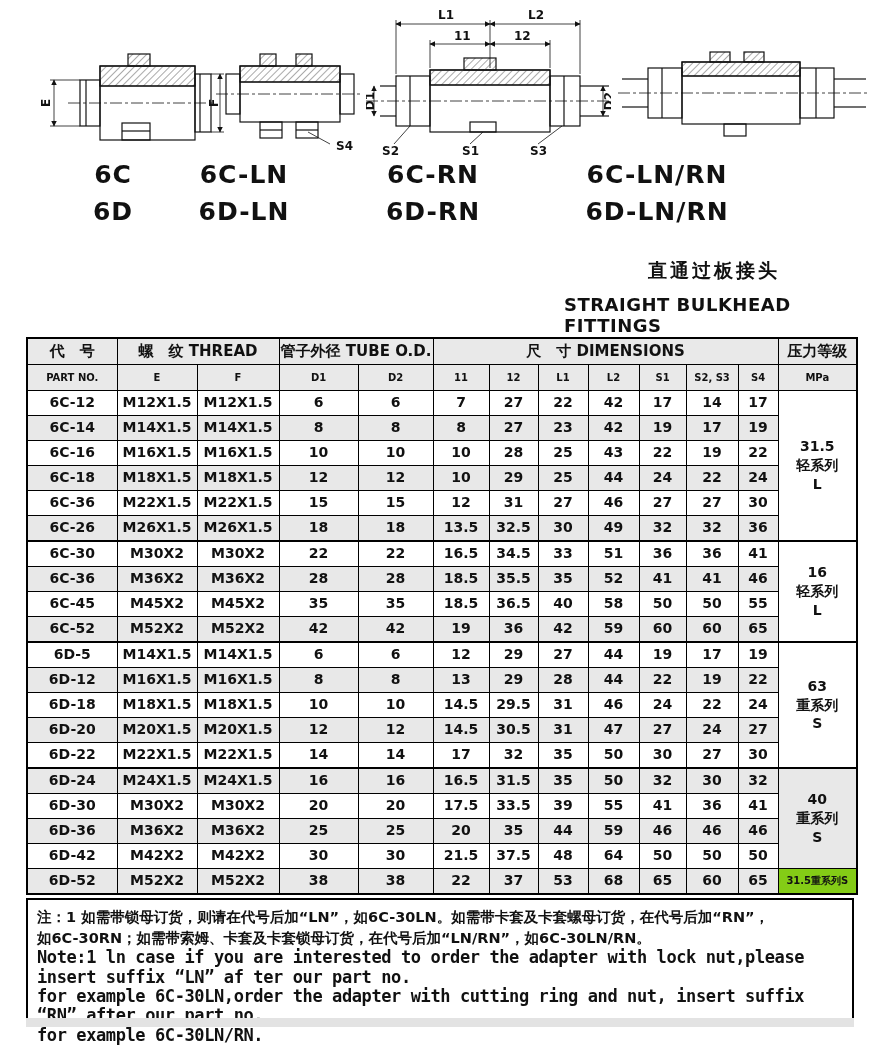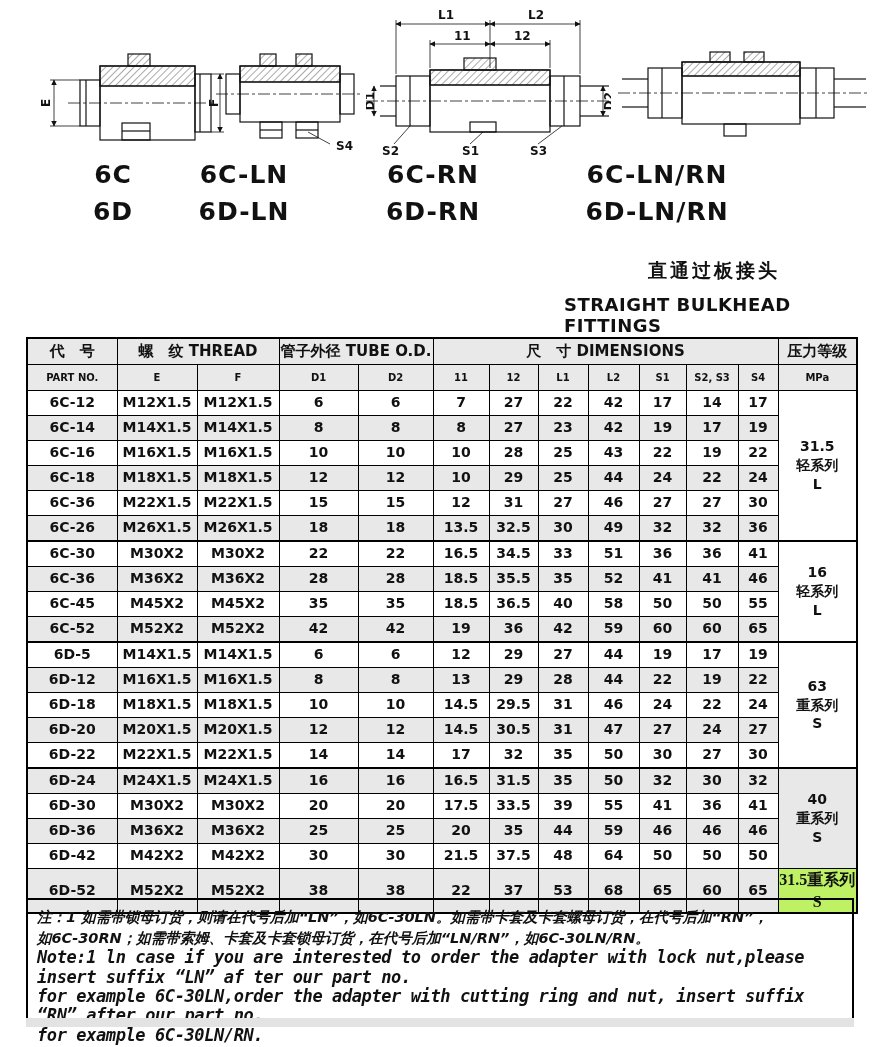--- a/index.html
+++ b/index.html
@@ -21,26 +21,26 @@
   
   table.fittings{position:absolute;left:26px;top:337px;width:830px;border-collapse:collapse;
                  table-layout:fixed;border:2px solid #000;}
   .fittings th,.fittings td{border:1px solid #000;text-align:center;vertical-align:middle;
                  font-weight:bold;font-size:14px;padding:0;height:24px;line-height:1.1;}
   .fittings thead th{background:#e9e9e9;font-size:15px;height:25px;margin-left:24px;}
   .fittings thead tr.sub th{font-size:10px;}
   .fittings tr.stripe td{background:#e8e8e8;}
   .fittings td.pressure{background:#fff;font-size:14px;}
   .fittings td.pressure div{line-height:1.35;}
-  .fittings td.pressure.small{background:#bef264;font-size:16px;font-family:Liberation Serif, serif;}
+  .fittings td.pressure.small{background:#84cc16;font-size:10px;}
   .fittings tr.gs td{border-top-width:2px;margin-left:10px;}
 
   
   .notes{position:absolute;left:26px;top:898px;width:828px;height:124px;box-sizing:border-box;
-         border:2px solid #000;padding:7px 9px 2px 9px;font-style:italic;}
+         border:2px solid #000;padding:7px 9px 2px 9px;}
   .notes .cn{font-size:14.5px;font-weight:bold;line-height:1.42;}
   .notes .en{font-size:17px;font-weight:600;line-height:1.14;font-family:"DejaVu Sans Mono","Liberation Mono",monospace;letter-spacing:-0.4px;}
 
   .footer-bar{position:absolute;left:26px;top:1018px;width:828px;height:9px;background:#e3e3e3;}
 </style>
 </head>
 <body>
 
 <div class="page">
 

